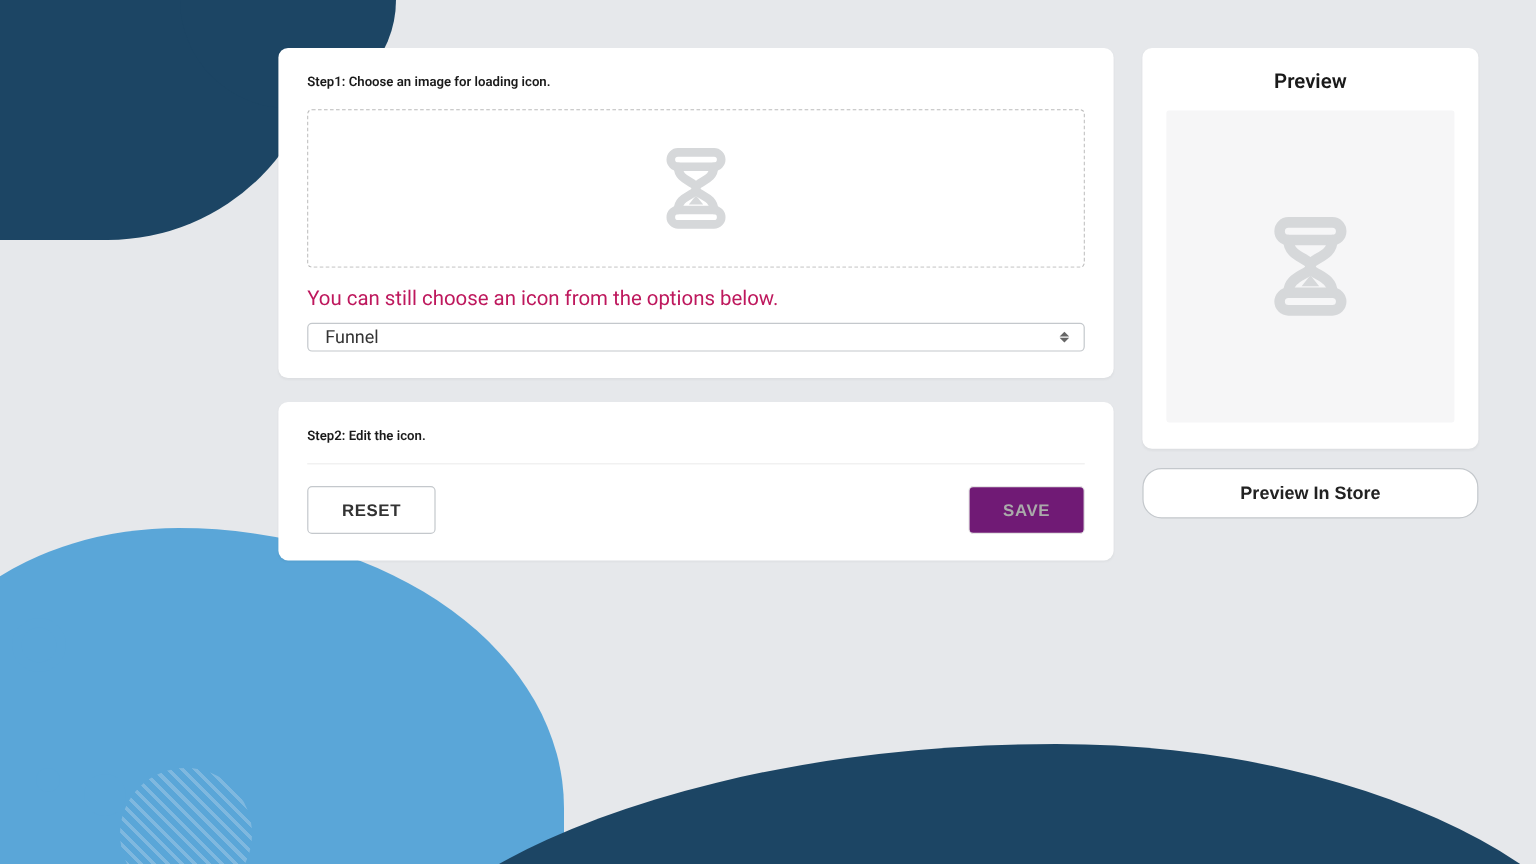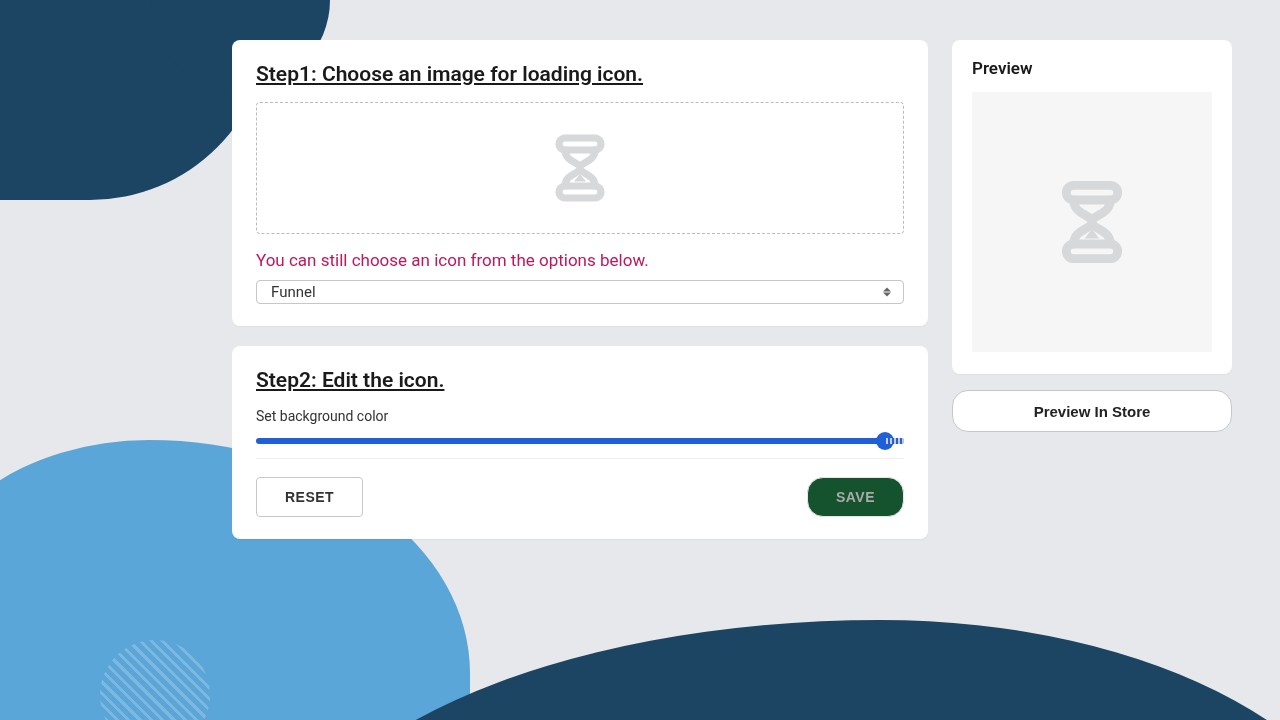--- a/index.html
+++ b/index.html
@@ -87,25 +87,24 @@
   .main-col { flex: 1; display: flex; flex-direction: column; gap: 20px; }
   .side-col { width: 280px; display: flex; flex-direction: column; gap: 16px; }
 
   .card {
     background: #fff;
     border-radius: 8px;
     padding: 22px 24px;
     box-shadow: 0 1px 2px rgba(0,0,0,0.04);
   }
   .card h3 {
-    font-size: 21px;
+    font-size: 11px;
     font-weight: 600;
     color: #1a1a1a;
     margin-bottom: 16px;
-    text-decoration: underline;
   }
   .dropzone {
     border: 1px dashed #bbb;
     border-radius: 4px;
     height: 132px;
     display: flex;
     align-items: center;
     justify-content: center;
     margin-bottom: 16px;
   }
@@ -169,28 +168,27 @@
     border-radius: 4px;
     font-size: 14px;
     font-weight: 600;
     letter-spacing: 0.5px;
     border: 1px solid #c4c8cc;
     background: #fff;
     color: #333;
     cursor: pointer;
   }
   .btn.disabled {
-    background: #14532d;
+    background: #701a75;
     color: #aaa;
     border-color: #e6e6e6;
     cursor: default;
-    border-radius: 16px;
   }
   .preview-card { padding: 18px 20px 22px; }
-  .preview-title { font-size: 17px; font-weight:600; color:#1a1a1a; margin-bottom:14px;}
+  .preview-title { font-size: 17px; font-weight:600; color:#1a1a1a; margin-bottom:14px;text-align:center;}
   .preview-box {
     background:#f6f6f7;
     height: 260px;
     border-radius:2px;
     display:flex;align-items:center;justify-content:center;
   }
   .preview-box .hourglass-svg{width:88px;height:88px;}
   .preview-btn {
     background:#fff;
     border:1px solid #c4c8cc;
@@ -234,26 +232,20 @@
           <span class="caret-up"></span>
             <span class="caret-down"></span>
         </span>
       </div>
     </div>
 
     <div class="card">
       <h3>Step2: Edit the icon.</h3>
 
 
-      <div class="slider-group" style="margin-bottom:14px">
-        <span class="slider-label">Set background color</span>
-        <div class="slider-track partial">
-          <div class="slider-thumb" style="left:97%"></div>
-        </div>
-      </div>
 
       <div class="divider"></div>
 
       <div class="btn-row">
         <button class="btn">RESET</button>
         <button class="btn disabled">SAVE</button>
       </div>
     </div>
 
   </div>

